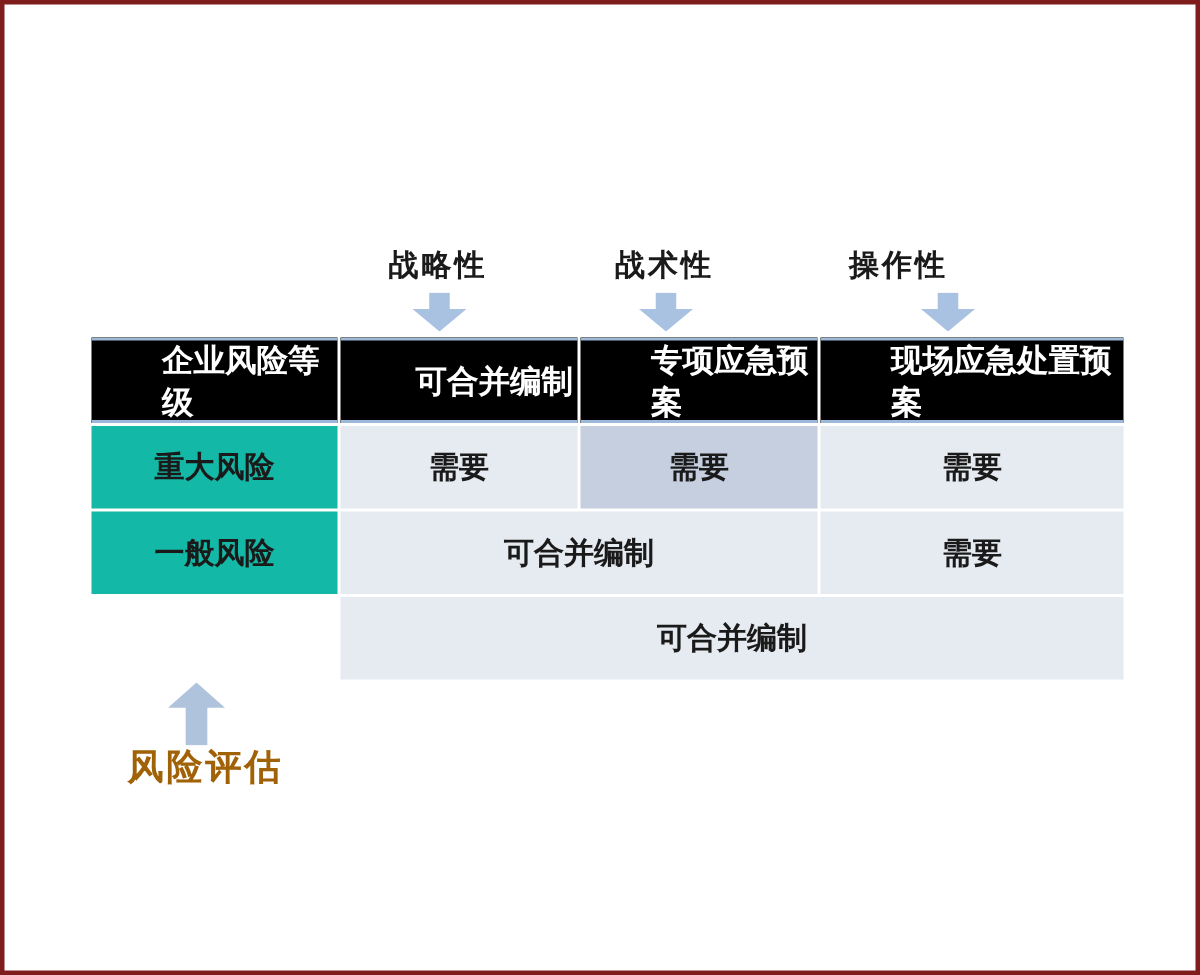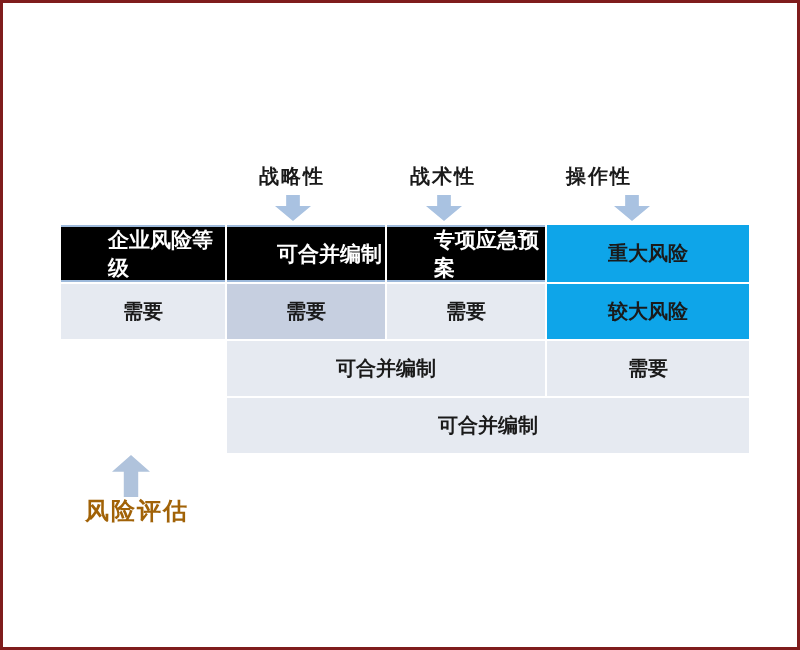--- a/index.html
+++ b/index.html
@@ -57,21 +57,21 @@
   }
   .th{
     background:#000000;
     box-shadow:inset 0 2px 0 #9db9da, inset 0 -2px 0 #9db9da;
     color:#ffffff;
     font-weight:bold;
     font-size:21px;
     padding-left:47px;
   }
   .lvl{
-    background:#0ea5e9;
+    background:#14b8a6;
     color:#1a1a1a;
     font-weight:bold;
     font-size:20px;
   }
   .cell{
     background:#e6eaf1;
     color:#1a1a1a;
     font-weight:bold;
     font-size:20px;
   }
@@ -105,27 +105,28 @@
 
   <div class="arrow-down" style="left:272px;"></div>
   <div class="arrow-down" style="left:423px;"></div>
   <div class="arrow-down" style="left:611px;"></div>
 
   <div class="risk-table">
 
     <div class="th">企业风险等级</div>
     <div class="th">可合并编制</div>
     <div class="th">专项应急预案</div>
+    <div class="th">现场应急处置预案</div>
 
     <div class="lvl">重大风险</div>
     <div class="cell">需要</div>
     <div class="cell-dark">需要</div>
     <div class="cell">需要</div>
 
-    <div class="lvl">较大风险</div>
+    <div class="lvl">一般风险</div>
     <div class="cell span2">可合并编制</div>
     <div class="cell">需要</div>
 
     <div class="cell span3">可合并编制</div>
 
   </div>
 
   <div class="arrow-up"></div>
   <div class="bottom-label">风险评估</div>
 

